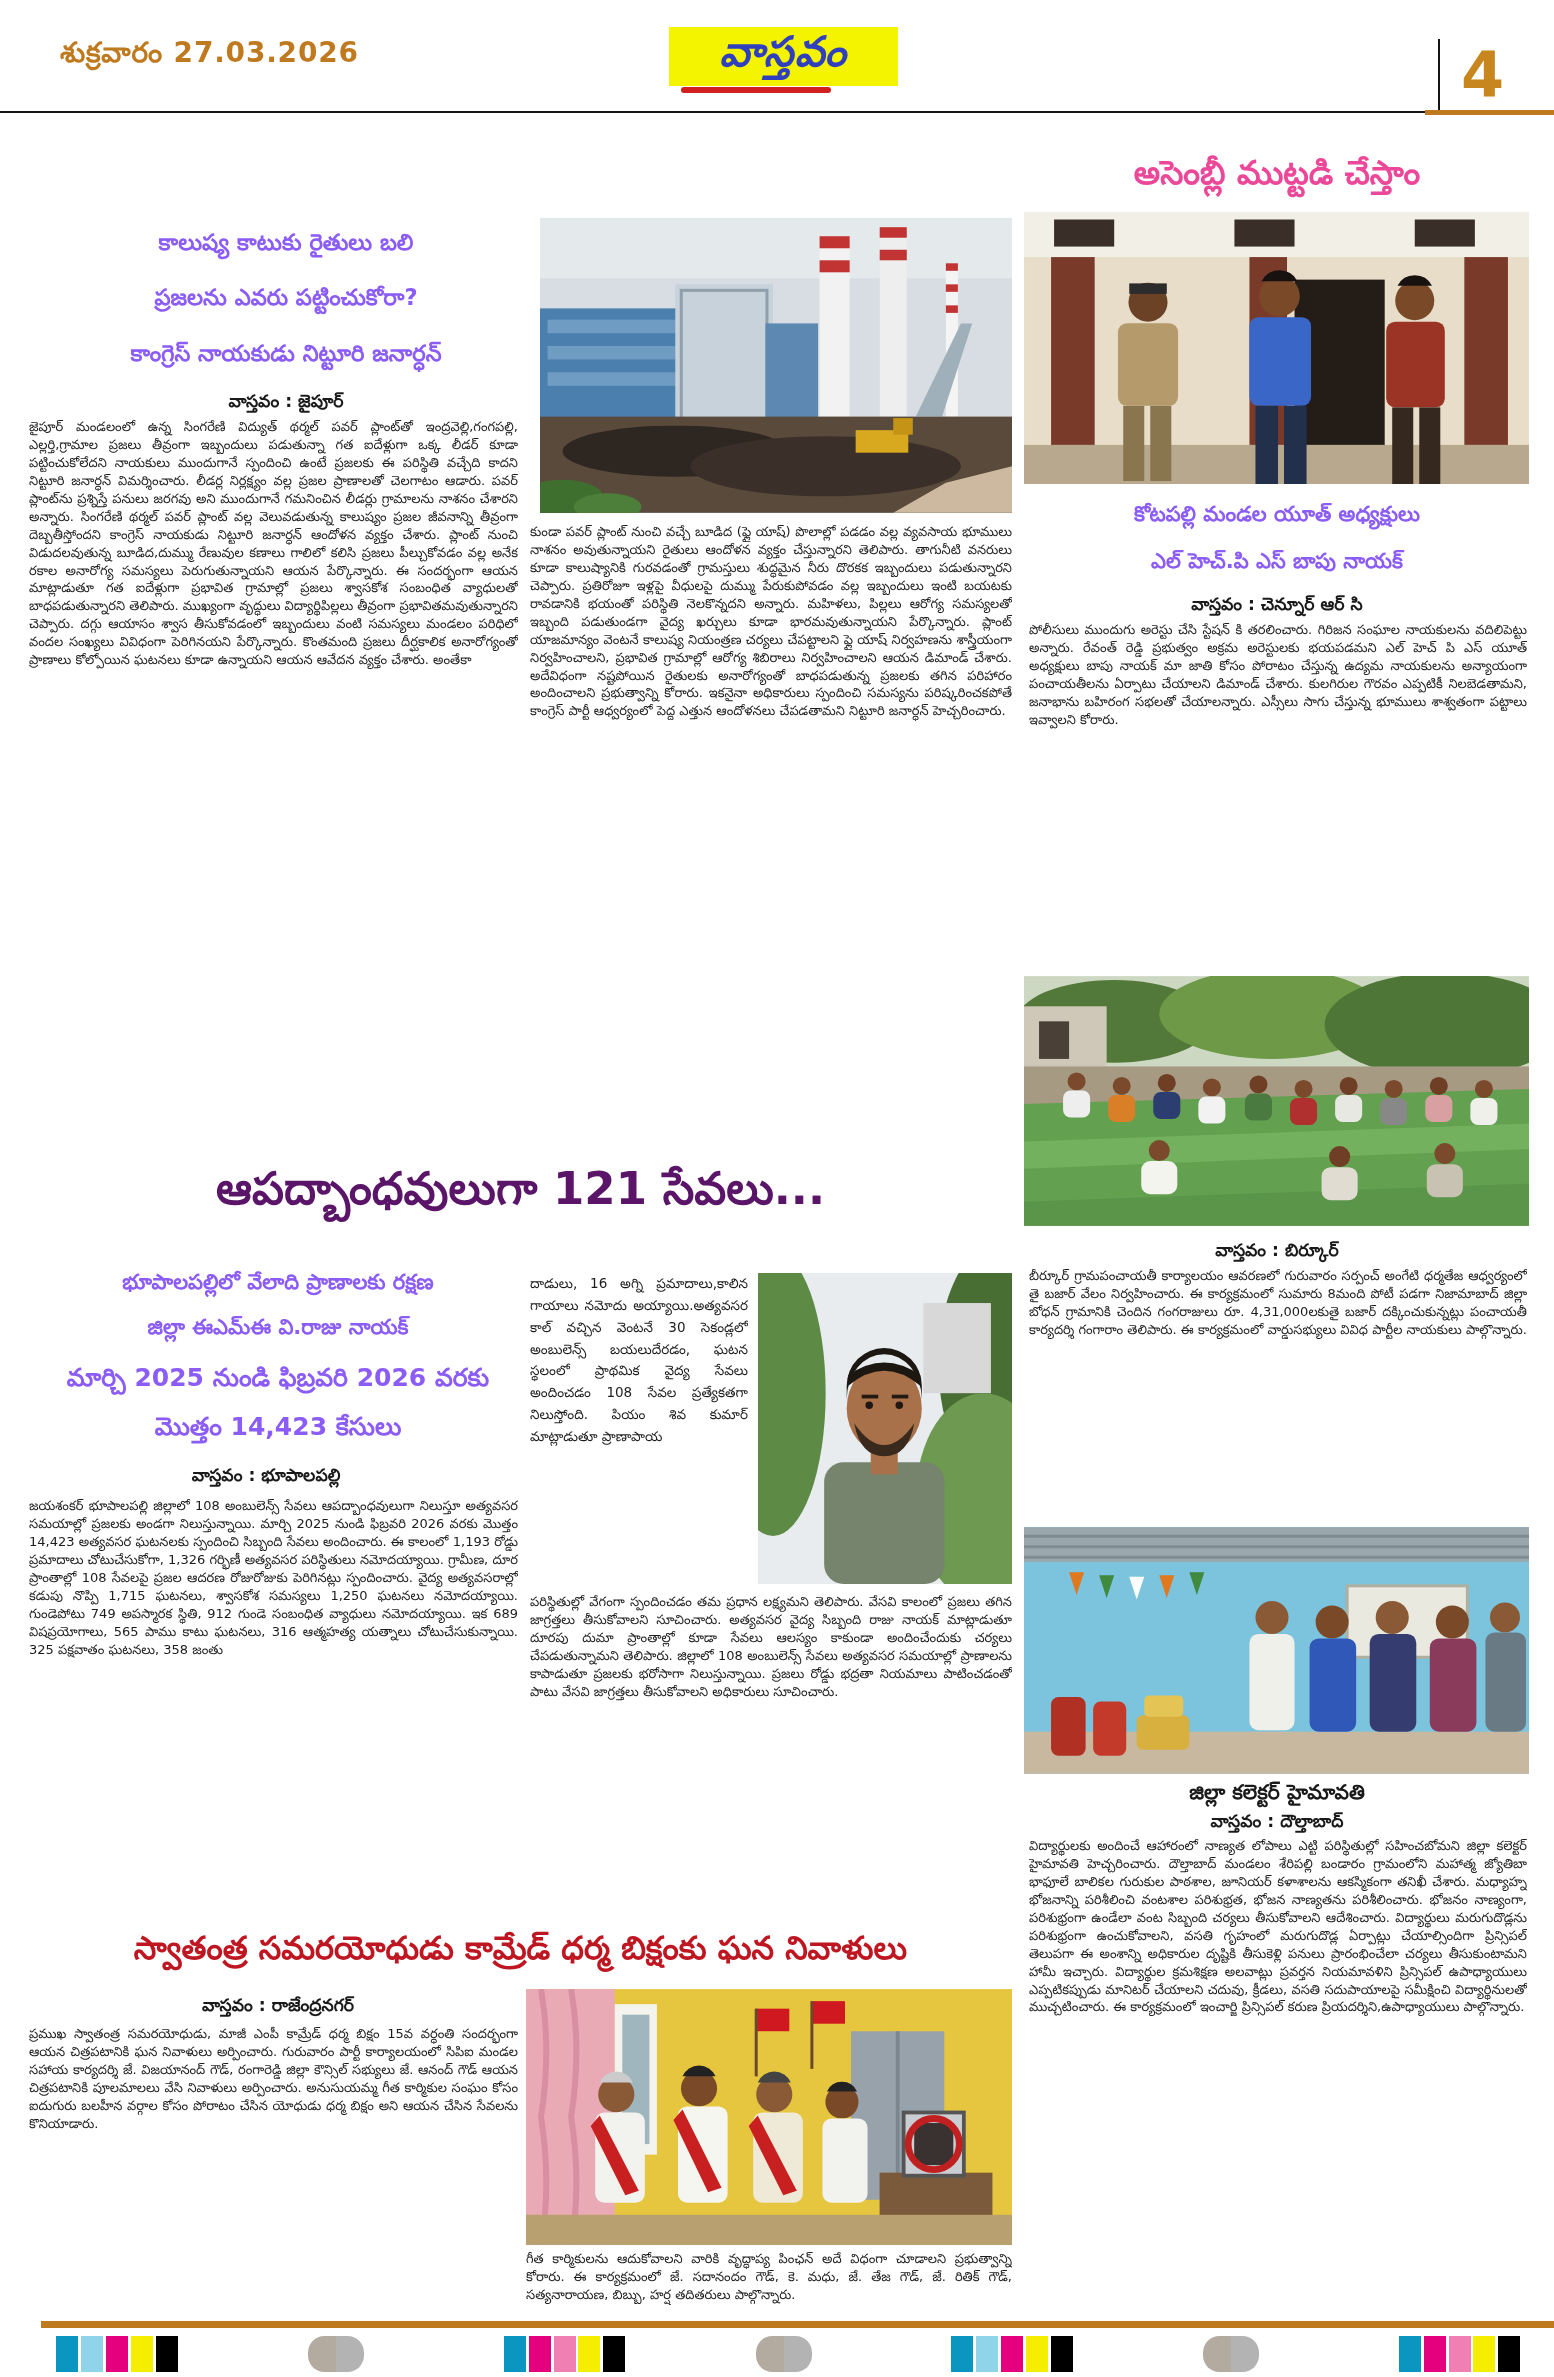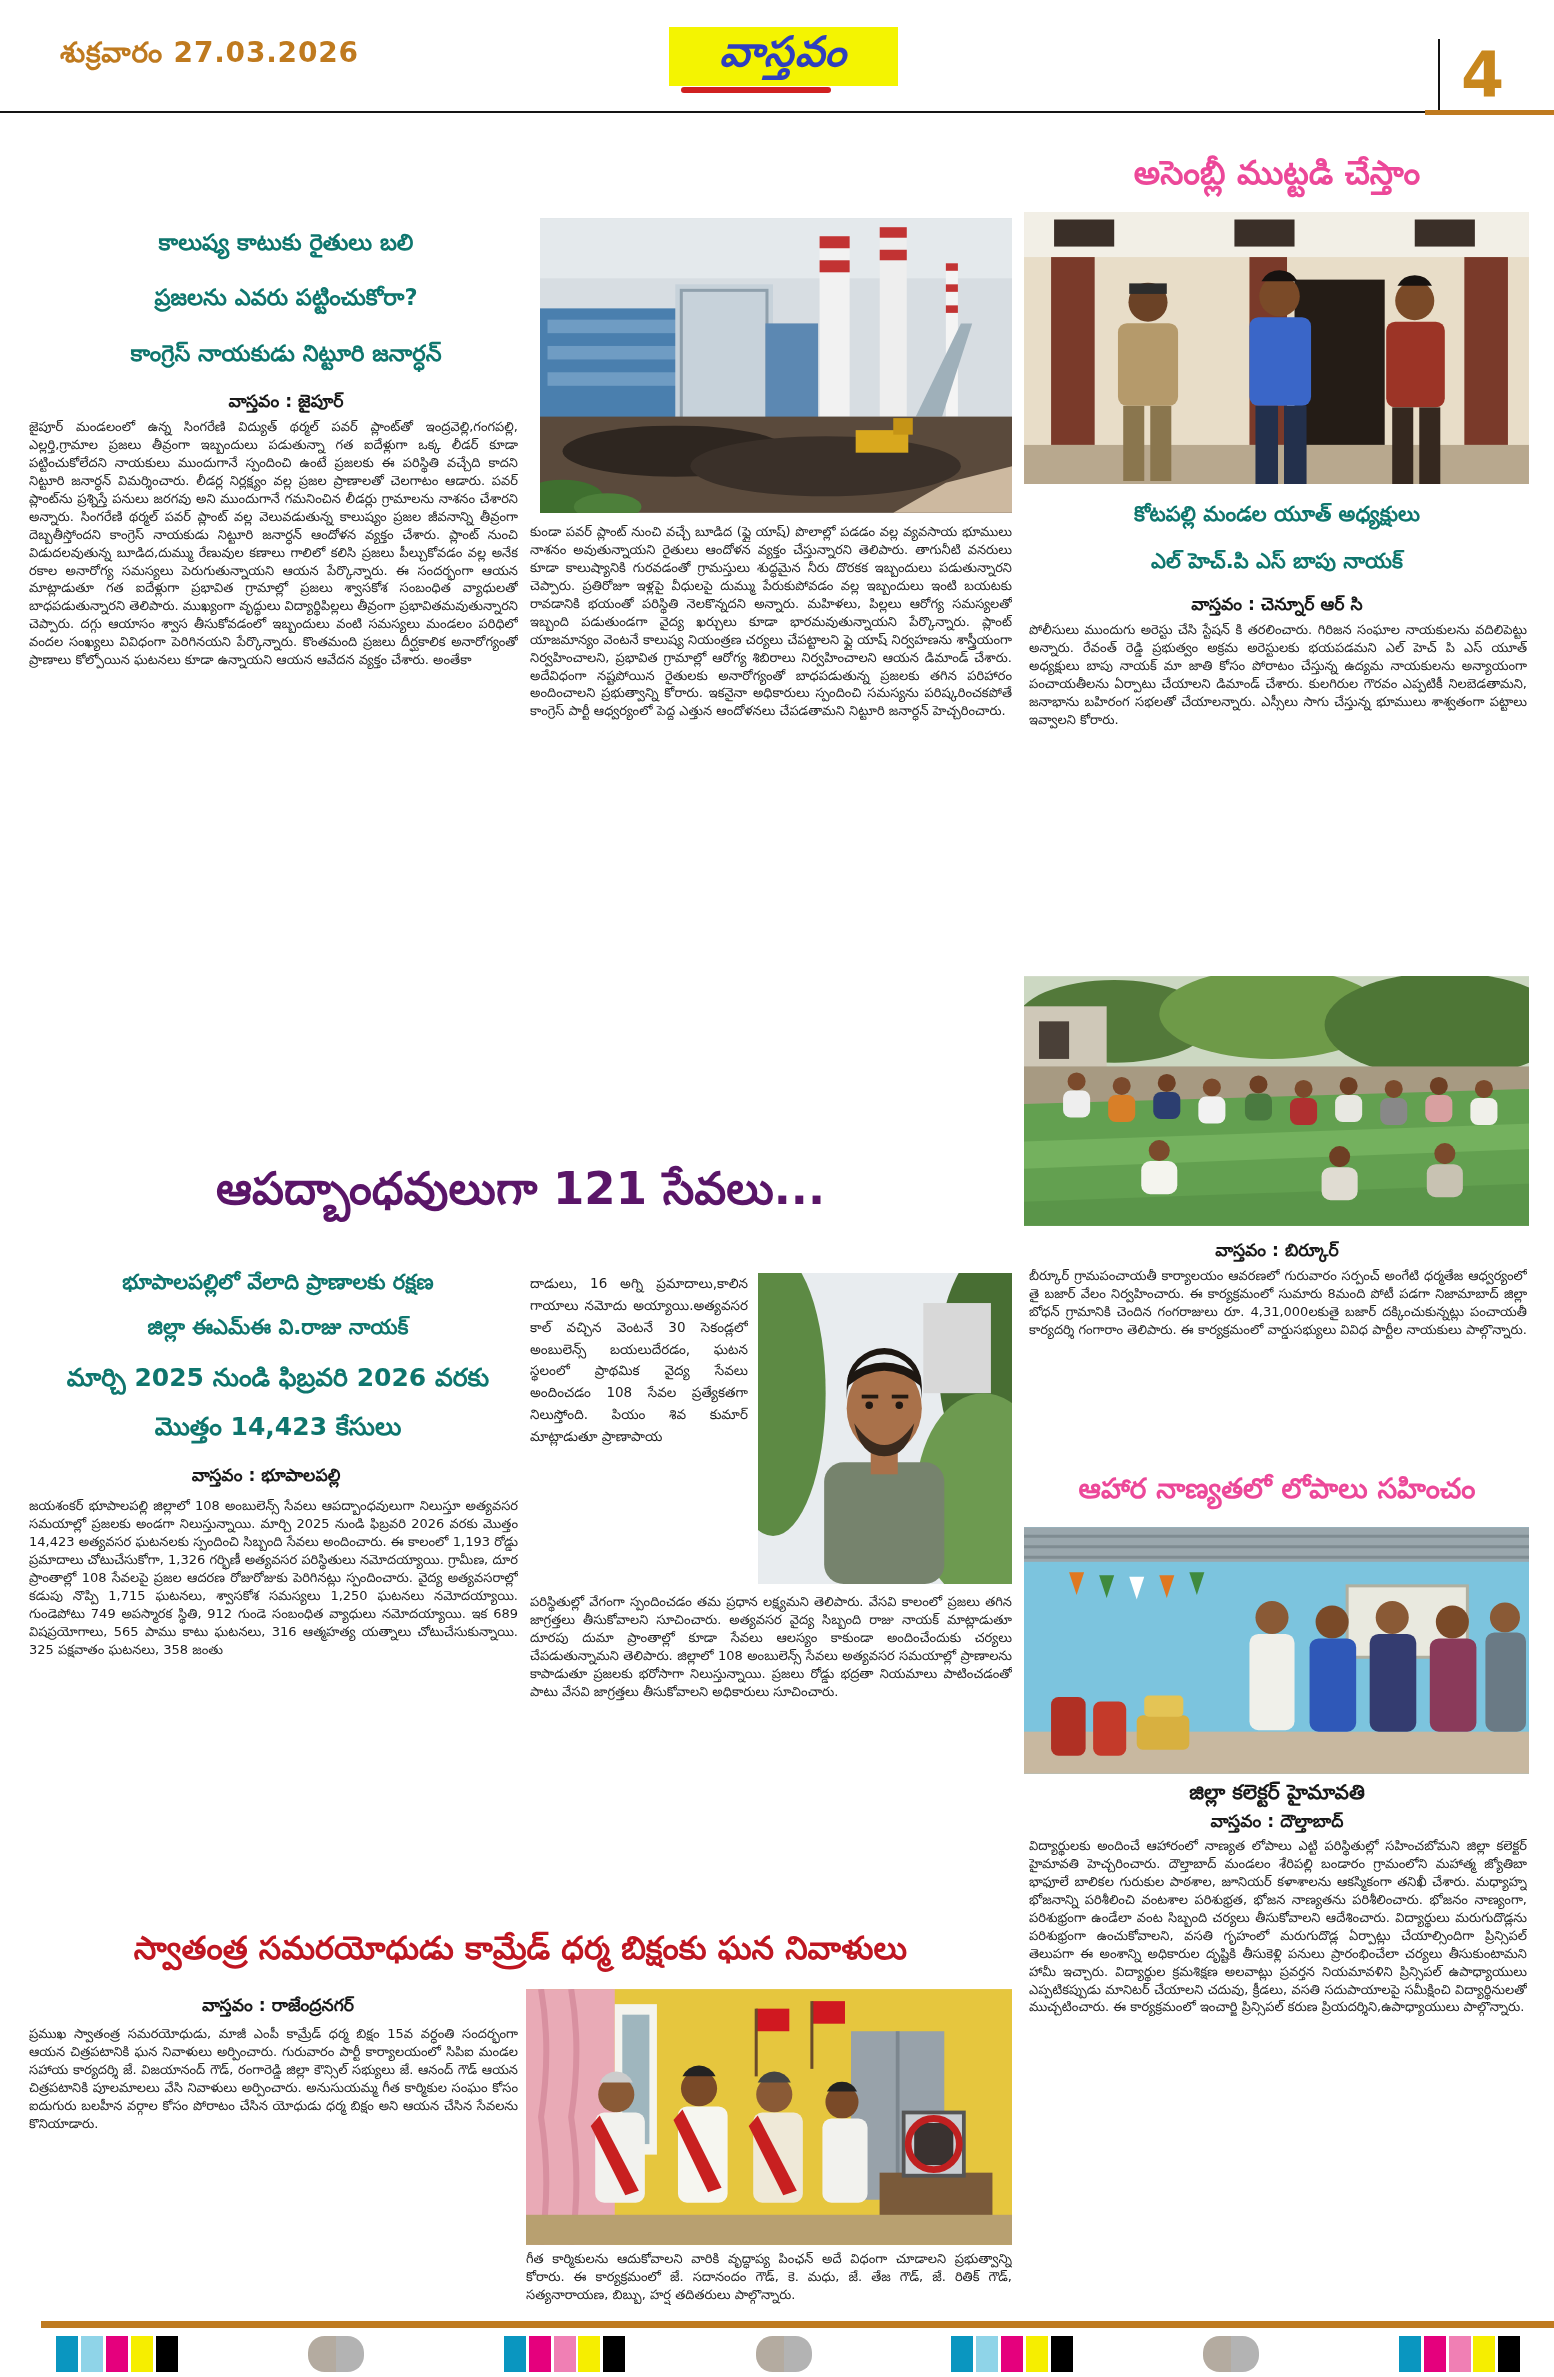--- a/index.html
+++ b/index.html
@@ -8,21 +8,21 @@
   .abs{position:absolute;}
   .date{font-size:28px;font-weight:bold;color:#bf7a1f;letter-spacing:0.8px;}
   .pagenum{font-size:62px;font-weight:bold;color:#c8871e;line-height:1;}
   .logo-box{background:#f4f401;display:flex;align-items:center;justify-content:center;}
   .logo-text{font-size:42px;font-weight:bold;color:#2f3fbe;font-style:italic;letter-spacing:1.5px;}
   .rule-black{background:#141414;}
   .rule-orange{background:#bf7a1f;}
   .headline-red{color:#bf1722;font-weight:bold;text-align:center;line-height:1.15;}
   .headline-black{color:#ec4899;font-weight:bold;text-align:center;line-height:1.12;}
   .headline-purple{color:#5a1568;font-weight:bold;text-align:center;line-height:1.1;}
-  .subhead{color:#0f766e;font-weight:bold;text-align:center;line-height:1.2;}
+  .subhead{color:#8b5cf6;font-weight:bold;text-align:center;line-height:1.2;}
   .dateline{color:#1a1a1a;font-weight:bold;text-align:center;font-size:17.3px;}
   .bodytext{color:#1c1c1c;font-size:13px;line-height:1.38;text-align:justify;overflow:hidden;}
   .caption{color:#1a1a1a;font-weight:bold;text-align:center;}
   .photo{overflow:hidden;background:#e8e8e4;}
   .photo svg{display:block;}
   .marks-row{position:absolute;top:2336px;left:0;width:1555px;height:38px;}
   .mark-bar{position:absolute;top:0;width:22px;height:36px;}
   .mark-capsule{position:absolute;top:0;width:56px;height:36px;border-radius:16.5px;overflow:hidden;display:flex;}
   .mark-capsule div{width:50%;height:100%;}
 </style>
@@ -168,21 +168,20 @@
       <circle cx="420" cy="240" r="14" fill="#6e3f24"></circle>
         <rect x="396" y="254" width="48" height="44" rx="12" fill="#e0dcd2"></rect>
       <circle cx="560" cy="236" r="14" fill="#7b4a2c"></circle>
         <rect x="536" y="250" width="48" height="44" rx="12" fill="#c8c2b2"></rect>
     </svg>
   </div>
 
   <div class="abs dateline" style="left:1029px;top:1240px;width:496px;">వాస్తవం : బిర్కూర్</div>
   <div class="abs bodytext" style="left:1029px;top:1267px;width:498px;height:202px;">బీర్కూర్ గ్రామపంచాయతీ కార్యాలయం ఆవరణలో గురువారం సర్పంచ్ అంగేటి ధర్మతేజ ఆధ్వర్యంలో తై బజార్ వేలం నిర్వహించారు. ఈ కార్యక్రమంలో సుమారు 8మంది పోటీ పడగా నిజామాబాద్ జిల్లా బోధన్ గ్రామానికి చెందిన గంగరాజులు రూ. 4,31,000లకుతై బజార్ దక్కించుకున్నట్లు పంచాయతీ కార్యదర్శి గంగారాం తెలిపారు. ఈ కార్యక్రమంలో వార్డుసభ్యులు వివిధ పార్టీల నాయకులు పాల్గొన్నారు.</div>
 
-  <div class="abs headline-black" style="left:1023px;top:1473px;width:508px;font-size:28px;">ఆహార నాణ్యతలో లోపాలు సహించం</div>
 
   <div class="abs photo" style="left:1024px;top:1527px;width:505px;height:247px;">
     <svg width="505" height="247" viewBox="0 0 672 328" xmlns="http://www.w3.org/2000/svg">
       <rect width="672" height="328" fill="#7cc4de"></rect>
       <rect y="0" width="672" height="46" fill="#9aa7ad"></rect>
       <line x1="0" y1="12" x2="672" y2="12" stroke="#7f8c92" stroke-width="4"></line>
       <line x1="0" y1="26" x2="672" y2="26" stroke="#7f8c92" stroke-width="4"></line>
       <line x1="0" y1="40" x2="672" y2="40" stroke="#7f8c92" stroke-width="4"></line>
 
       <g>

